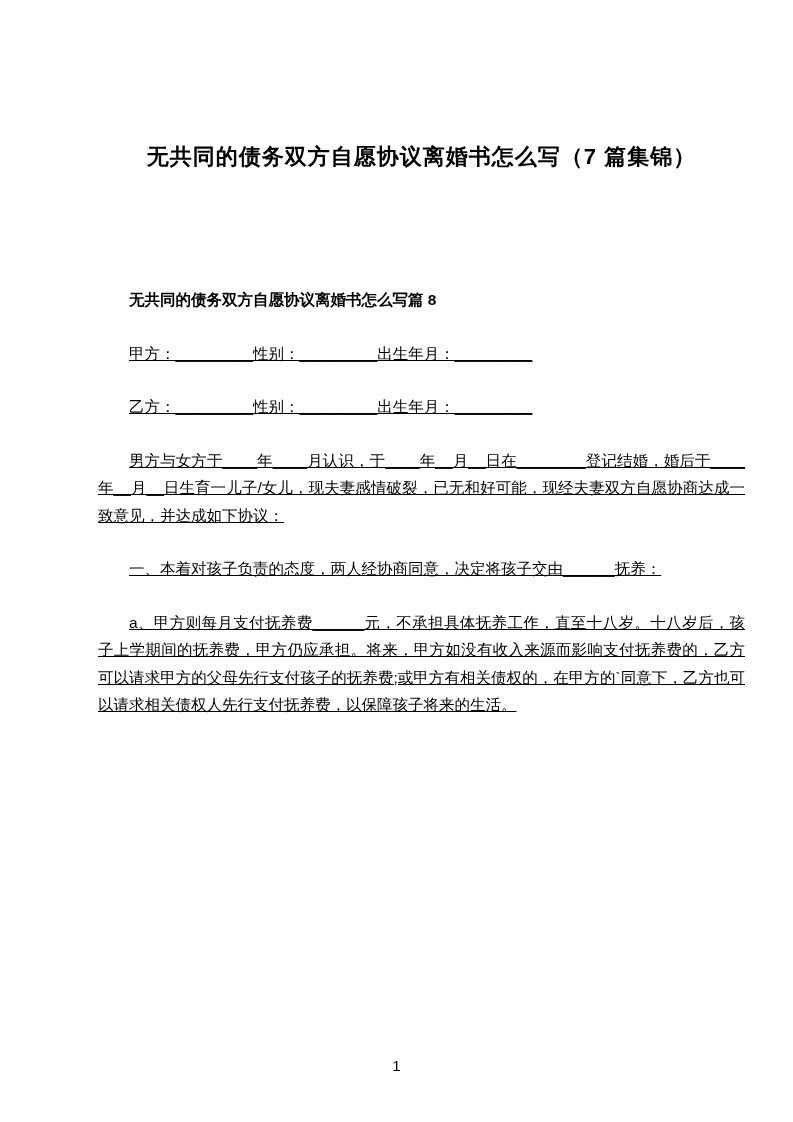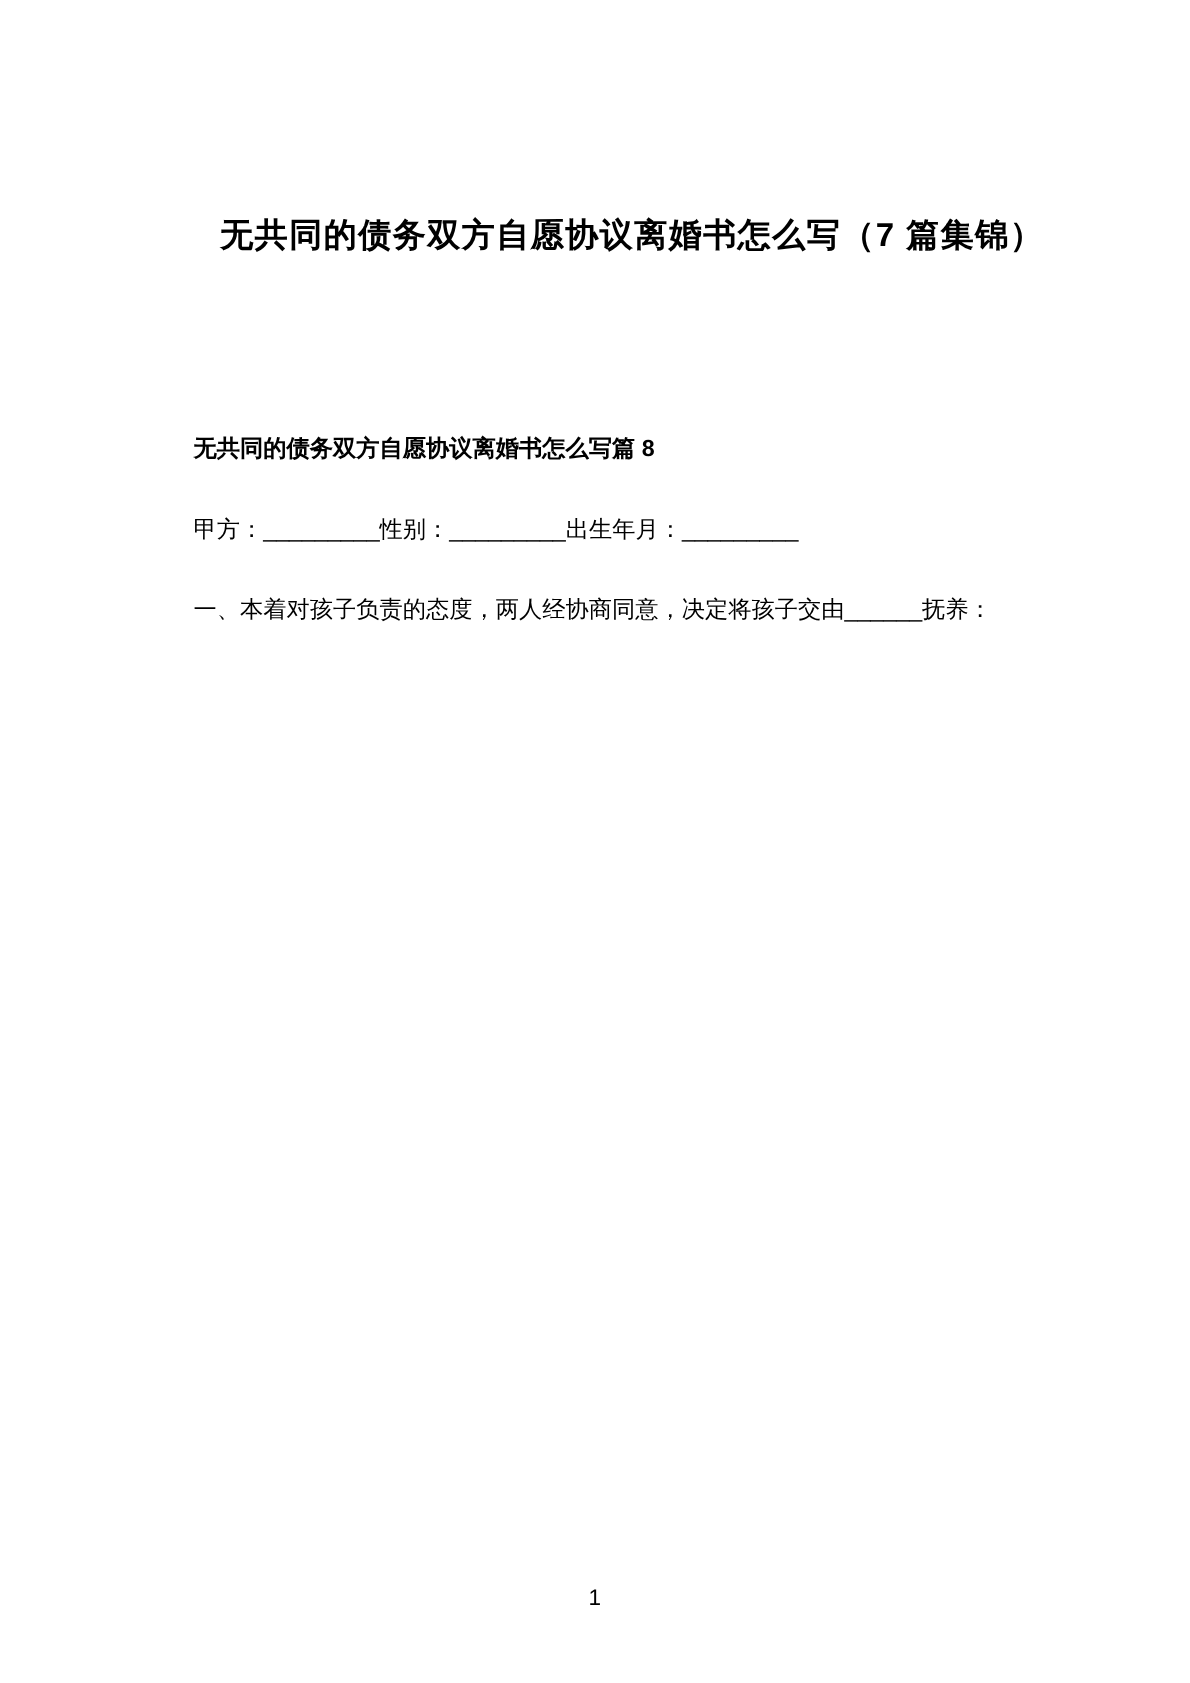--- a/index.html
+++ b/index.html
@@ -35,20 +35,21 @@
     line-height: 27.5px;
     text-indent: 2em;
   }
   .para {
     margin: 0 0 26px 0;
     font-size: 15.5px;
     font-weight: 400;
     line-height: 27.5px;
     text-indent: 2em;
     text-align: justify;
+    text-decoration: underline;
   }
   .page-number {
     position: absolute;
     left: 0;
     right: 0;
     bottom: 46px;
     text-align: center;
     font-size: 15px;
     line-height: 20px;
   }
@@ -57,23 +58,26 @@
 <body>
 
 <div class="page">
 
   <h1 class="doc-title">无共同的债务双方自愿协议离婚书怎么写（7 篇集锦）</h1>
 
   <h2 class="section-heading">无共同的债务双方自愿协议离婚书怎么写篇 8</h2>
 
   <p class="para">甲方：_________性别：_________出生年月：_________</p>
 
+  <p class="para">乙方：_________性别：_________出生年月：_________</p>
 
+  <p class="para">男方与女方于____年____月认识，于____年__月__日在________登记结婚，婚后于____年__月__日生育一儿子/女儿，现夫妻感情破裂，已无和好可能，现经夫妻双方自愿协商达成一致意见，并达成如下协议：</p>
 
   <p class="para">一、本着对孩子负责的态度，两人经协商同意，决定将孩子交由______抚养：</p>
 
 
 
+  <p class="para">a、甲方则每月支付抚养费______元，不承担具体抚养工作，直至十八岁。十八岁后，孩子上学期间的抚养费，甲方仍应承担。将来，甲方如没有收入来源而影响支付抚养费的，乙方可以请求甲方的父母先行支付孩子的抚养费;或甲方有相关债权的，在甲方的`同意下，乙方也可以请求相关债权人先行支付抚养费，以保障孩子将来的生活。</p>
 
 
   <div class="page-number">1</div>
 
 </div>
 
 </body></html>

